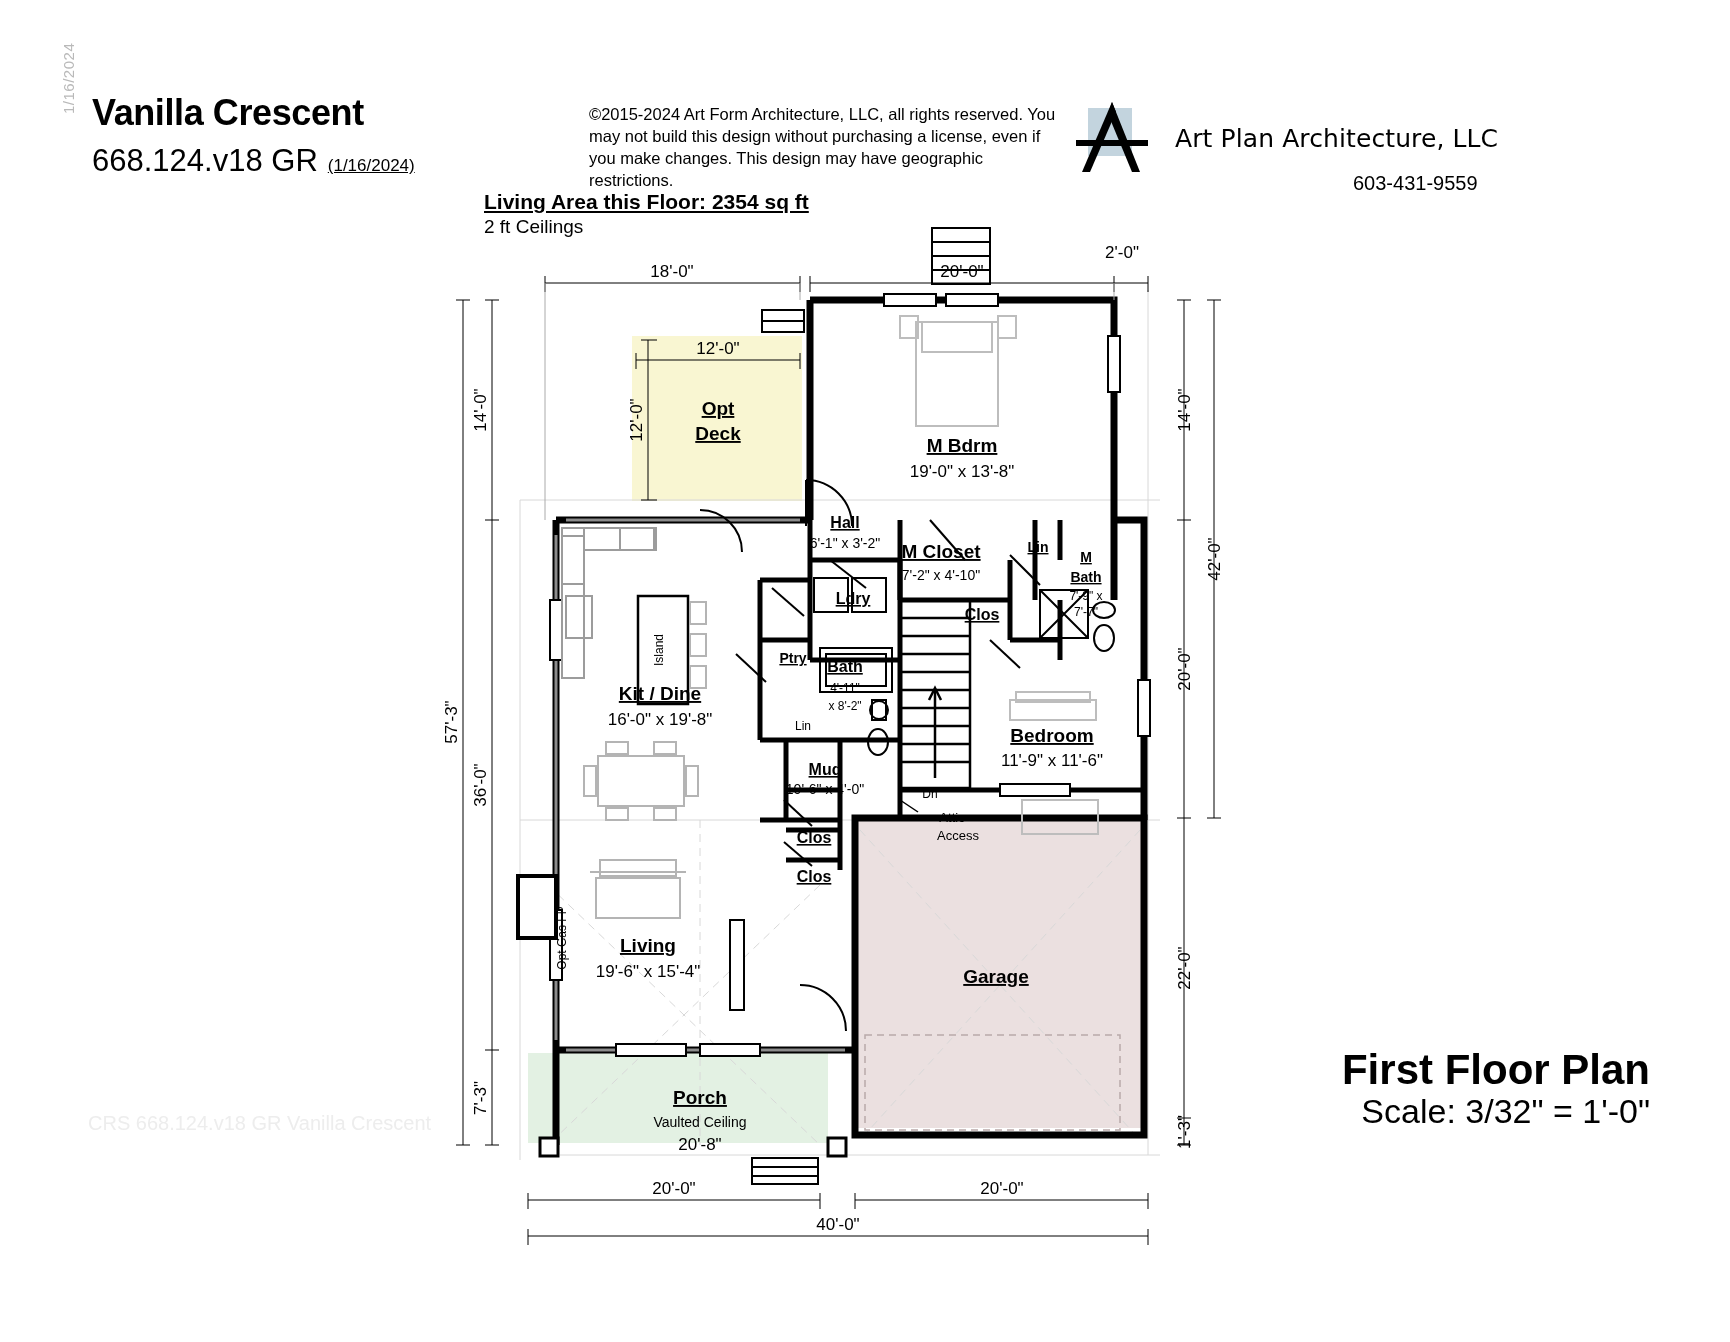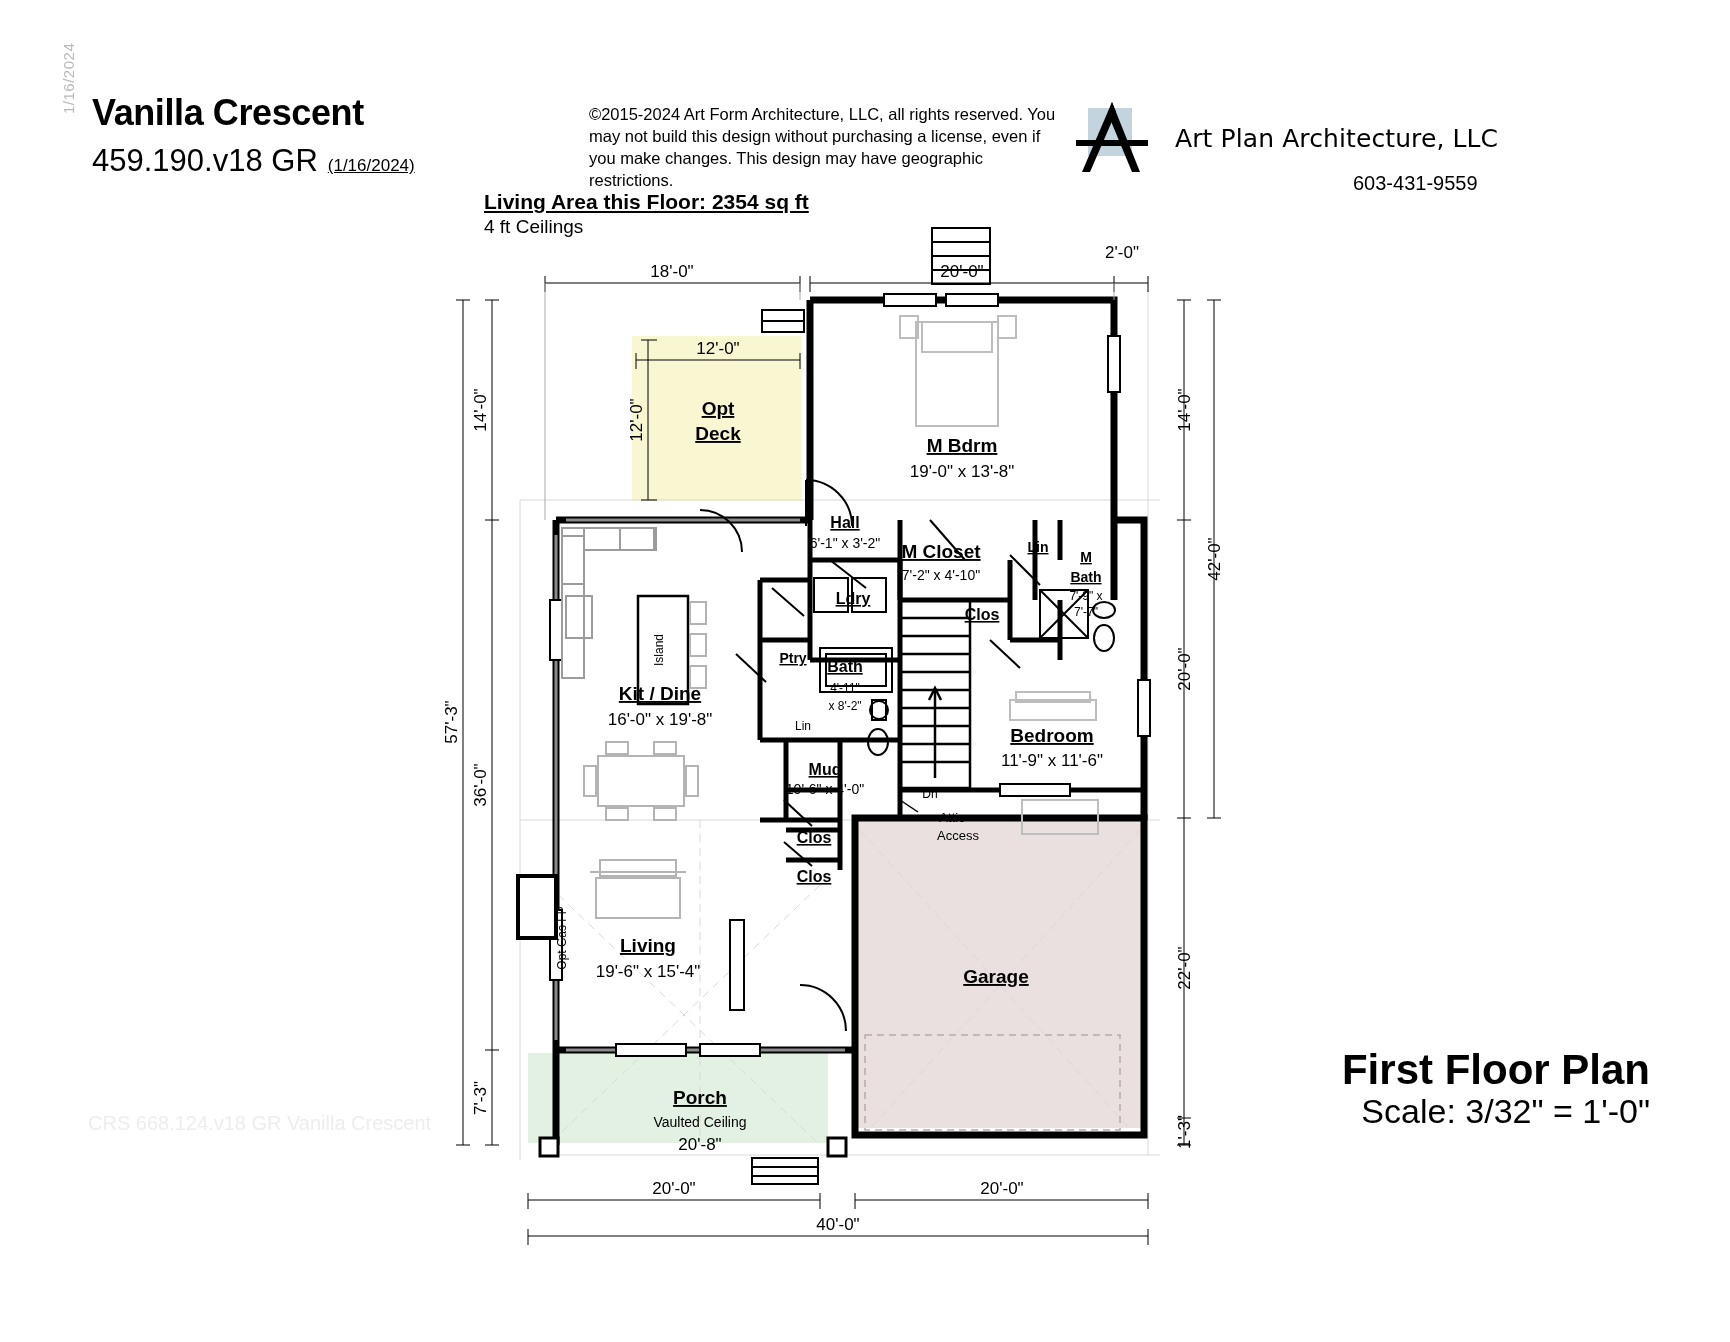--- a/index.html
+++ b/index.html
@@ -44,38 +44,38 @@
   .dimtxt{font-size:17px;text-anchor:middle;}
   .tiny{font-size:12px;text-anchor:middle;}
   .note{font-size:13px;text-anchor:middle;}
 </style>
 </head>
 <body>
 
 <div class="abs" id="sidestamp">1/16/2024</div>
 <div class="abs" id="plan-title">Vanilla Crescent</div>
 <div class="abs" id="plan-code-row">
-  <span class="code">459.190.v18 GR</span><span class="date">(1/16/2024)</span>
+  <span class="code">668.124.v18 GR</span><span class="date">(1/16/2024)</span>
 </div>
 
 <div class="abs" id="copyright">©2015-2024 Art Form Architecture, LLC, all rights reserved. You may not build this design without purchasing a license, even if you make changes. This design may have geographic restrictions.</div>
 
 <div class="abs" id="logo-wrap">
   <svg width="86" height="80" viewBox="0 0 86 80">
     <rect x="18" y="10" width="44" height="48" fill="#c3d4de"></rect>
     <path d="M42 4 L12 74 L20 74 L46 14 Z" fill="#000"></path>
     <path d="M42 4 L70 74 L62 74 L38 16 Z" fill="#000"></path>
     <rect x="6" y="42" width="72" height="6" fill="#000"></rect>
   </svg>
 </div>
 <div class="abs" id="firm-name">Art Plan Architecture, LLC</div>
 <div class="abs" id="firm-phone">603-431-9559</div>
 
 <div class="abs" id="living-area">Living Area this Floor: 2354 sq ft</div>
-<div class="abs" id="ceilings">4 ft Ceilings</div>
+<div class="abs" id="ceilings">2 ft Ceilings</div>
 
 <div class="abs" id="plan">
 <svg width="1730" height="1342" viewBox="0 0 1730 1342">
 
   <defs>
     <pattern id="none" width="1" height="1"></pattern>
   </defs>
 
   <g>
     <rect x="632" y="336" width="170" height="165" fill="#f9f6d2" stroke="none"></rect>

